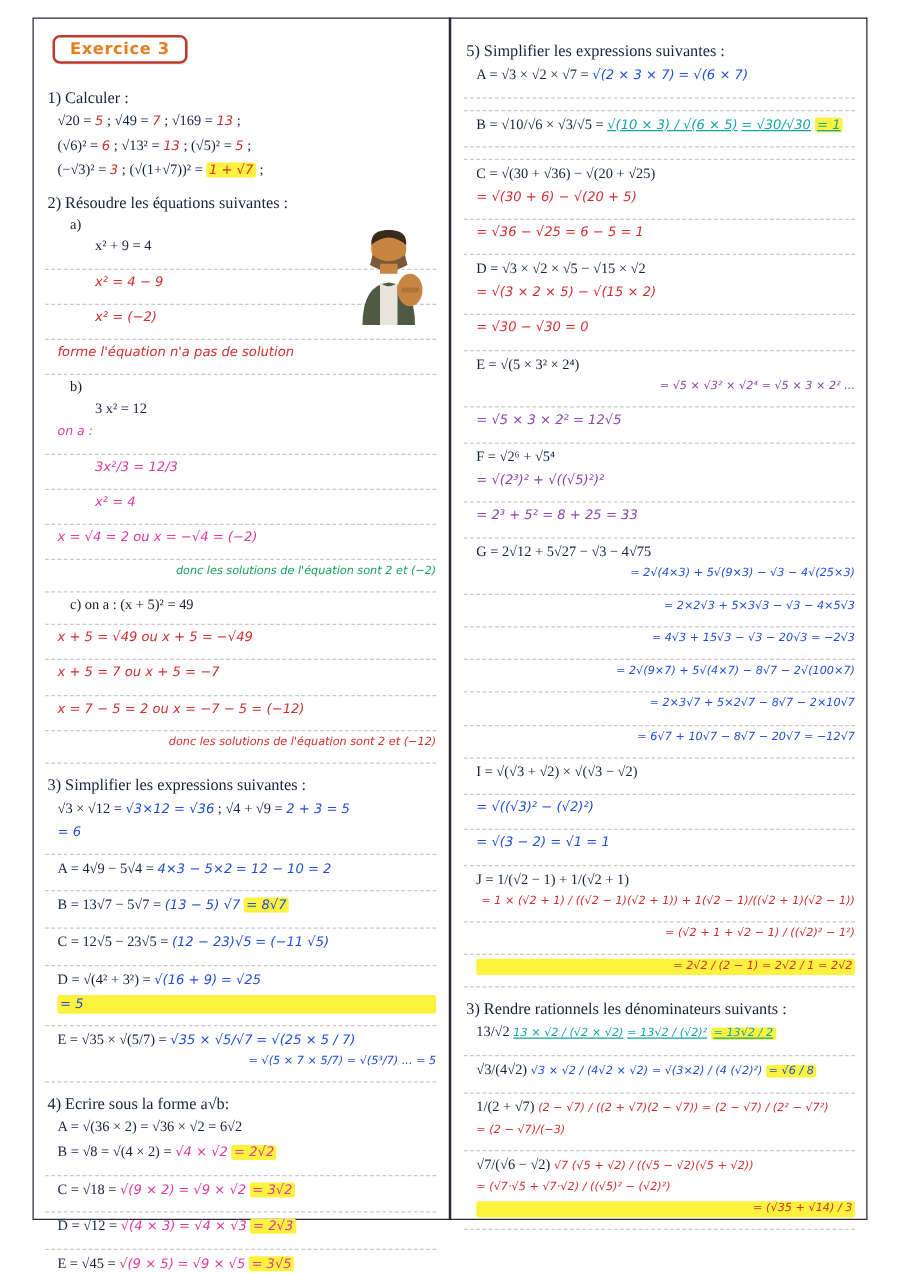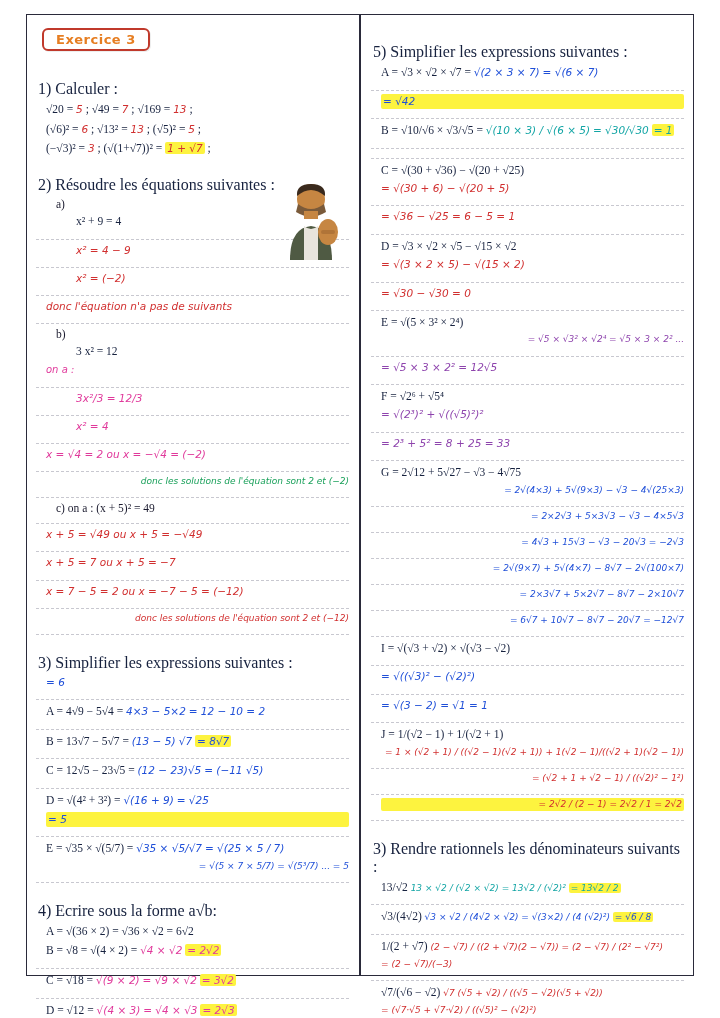--- a/index.html
+++ b/index.html
@@ -49,22 +49,22 @@
     font-weight:bold;
     font-size:13px;
     color:#e67e22;
     letter-spacing:.5px;
     background:#fff;
     box-shadow:1px 1px 0 #eee;
   }
 
   
   .q{
-    font-size:16px;
-    margin:19px 0 3px 2px;
+    font-size:13px;
+    margin:9px 0 3px 2px;
     color:#16213e;
   }
   .stmt{
     font-size:11.5px;
     margin:3px 0 2px 10px;
     color:#16213e;
     line-height:1.45;
   }
   .stmt.indent{margin-left:40px;}
   .sub{font-size:11.5px;margin:4px 0 2px 20px;}
@@ -74,21 +74,21 @@
     font-family:"DejaVu Sans", sans-serif;
     font-size:10.5px;
     font-style:italic;
     white-space:nowrap;
   }
   .hw-red{color:#d12f2f;}
   .hw-blue{color:#1f4fd8;}
   .hw-green{color:#19a05a;}
   .hw-pink{color:#e0399b;}
   .hw-purple{color:#8e44ad;}
-  .hw-teal{color:#13a5a5;}
+  .hw-teal{color:#13a5a5;text-decoration:underline;}
 
   .hl{background:#fdf33f;border-radius:2px;padding:0 2px;}
 
   .dl{
     border-bottom:1px dashed #c8c8d0;
     height:0;
     margin:9px 0 0 0;
   }
   .line{
     position:relative;
@@ -165,21 +165,21 @@
       </svg>
     </div>
 
     <div class="sub">a)</div>
     <div class="stmt indent">x² + 9 = 4</div>
     <div class="dl"></div>
     <div class="stmt indent hw hw-red">x² = 4 − 9</div>
     <div class="dl"></div>
     <div class="stmt indent hw hw-red">x² = (−2)</div>
     <div class="dl"></div>
-    <div class="stmt hw hw-red">donc l'équation n'a pas de suivants</div>
+    <div class="stmt hw hw-red">forme l'équation n'a pas de solution</div>
     <div class="dl"></div>
 
     <div class="sub">b)</div>
     <div class="stmt indent">3 x² = 12</div>
     <div class="stmt hw hw-pink small">on a :</div>
     <div class="dl"></div>
     <div class="stmt indent hw hw-pink">3x²/3 = 12/3</div>
     <div class="dl"></div>
     <div class="stmt indent hw hw-pink">x² = 4</div>
     <div class="dl"></div>
@@ -198,20 +198,26 @@
     <div class="stmt hw hw-red">x + 5 = 7       ou     x + 5 = −7</div>
     <div class="dl"></div>
     <div class="stmt hw hw-red">x = 7 − 5 = 2   ou     x = −7 − 5 = (−12)</div>
     <div class="dl"></div>
     <div class="stmt hw hw-red tiny">donc les solutions de l'équation sont 2 et (−12)</div>
     <div class="dl"></div>
 
     
     <div class="q">3) Simplifier les expressions suivantes :</div>
 
+    <div class="stmt line">
+      <span>√3 × √12 =</span>
+      <span class="hw hw-blue">√3×12 = √36</span>
+      <span>; √4 + √9 =</span>
+      <span class="hw hw-blue">2 + 3 = 5</span>
+    </div>
     <div class="stmt hw hw-blue">= 6</div>
     <div class="dl"></div>
 
     <div class="stmt line">
       <span>A = 4√9 − 5√4 =</span>
       <span class="hw hw-blue">4×3 − 5×2</span>
       <span class="hw hw-blue">= 12 − 10 = 2</span>
     </div>
     <div class="dl"></div>
 
@@ -294,21 +300,20 @@
   <div class="col col-right">
 
     <div class="q">5) Simplifier les expressions suivantes :</div>
 
     <div class="stmt line">
       <span>A = √3 × √2 × √7 =</span>
       <span class="hw hw-blue">√(2 × 3 × 7)</span>
       <span class="hw hw-blue">= √(6 × 7)</span>
     </div>
     <div class="dl"></div>
-    <div class="stmt hw hw-blue hl">= √42</div>
     <div class="dl"></div>
 
     <div class="stmt line">
       <span>B = √10/√6 × √3/√5 =</span>
       <span class="hw hw-teal">√(10 × 3) / √(6 × 5)</span>
       <span class="hw hw-teal">= √30/√30</span>
       <span class="hw hw-teal hl">= 1</span>
     </div>
     <div class="dl"></div>
     <div class="dl"></div>

